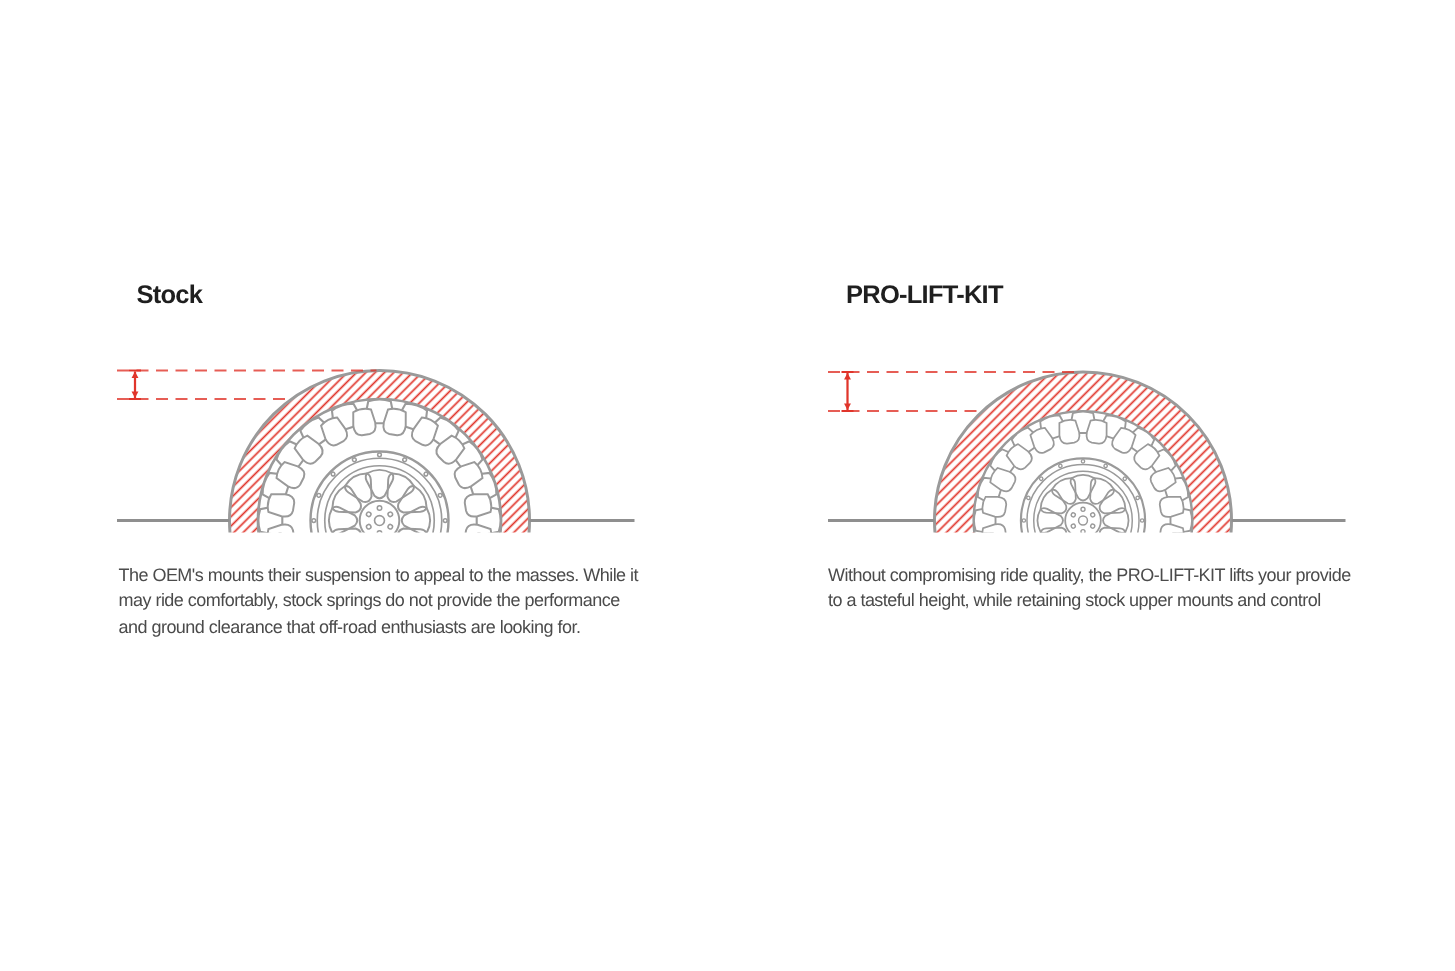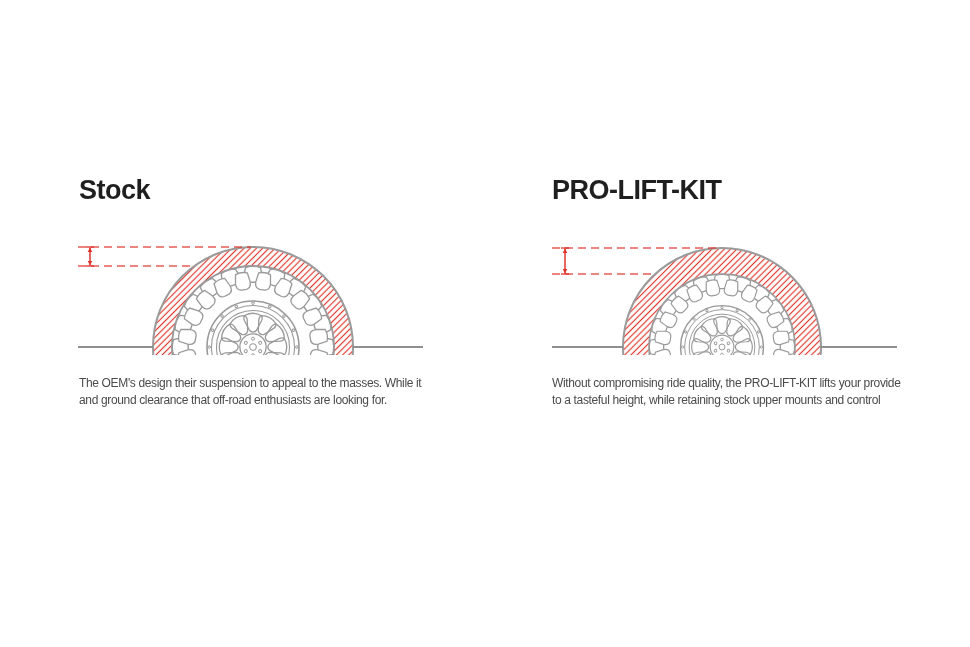--- a/index.html
+++ b/index.html
@@ -5,21 +5,21 @@
   html,body{margin:0;padding:0;}
   body{
     width:970px;height:647px;position:relative;overflow:hidden;
     background:var(--background,#fff);
     font-family:"Liberation Sans", sans-serif;
   }
   .panel{position:absolute;top:176px;width:420px;height:300px;}
   .panel-left{left:79px;}
   .panel-right{left:552px;}
   .panel-title{
-    margin:0;font-size:27px;font-weight:700;letter-spacing:-0.5px;
+    margin:12px;font-size:17px;font-weight:700;letter-spacing:-0.5px;
     color:var(--heading_text,#1f1f1f);line-height:1.1;
   }
   .diagram{position:absolute;top:54px;}
   .panel-left  .diagram{left:-19px;}
   .panel-right .diagram{left:-17px;}
   .panel-description{position:absolute;top:199px;left:0;}
   .desc-line{
     font-size:12px;letter-spacing:-0.35px;line-height:17.3px;height:17.3px;
     white-space:nowrap;color:var(--body_text,#4b4b4b);
   }
@@ -171,21 +171,22 @@
         <line class="dim-arrow" x1="30" y1="17.6" x2="30" y2="35.4"></line>
         <line class="dim-cap" x1="26" y1="17" x2="34" y2="17"></line>
         <line class="dim-cap" x1="26" y1="36" x2="34" y2="36"></line>
         <polygon class="dim-head" points="30,17.6 27.7,22 32.3,22"></polygon>
         <polygon class="dim-head" points="30,35.4 27.7,31 32.3,31"></polygon>
       </g>
     </g>
   </svg>
 
   <div class="panel-description">
-    <div class="desc-line">The OEM's design their suspension to appeal to the masses. While it</div>
+    <div class="desc-line">The OEM's mounts their suspension to appeal to the masses. While it</div>
+    <div class="desc-line">may ride comfortably, stock springs do not provide the performance</div>
     <div class="desc-line">and ground clearance that off-road enthusiasts are looking for.</div>
   </div>
 </section>
 
 <section class="panel panel-right">
   <h2 class="panel-title">PRO-LIFT-KIT</h2>
 
   <svg class="diagram" width="390" height="132" viewBox="0 0 390 132">
     <g clip-path="url(#artClip)">
       <path fill="url(#hatch)" fill-rule="evenodd" d="M 88 117 A 99 99 0 1 1 286 117 A 99 99 0 1 1 88 117 Z

